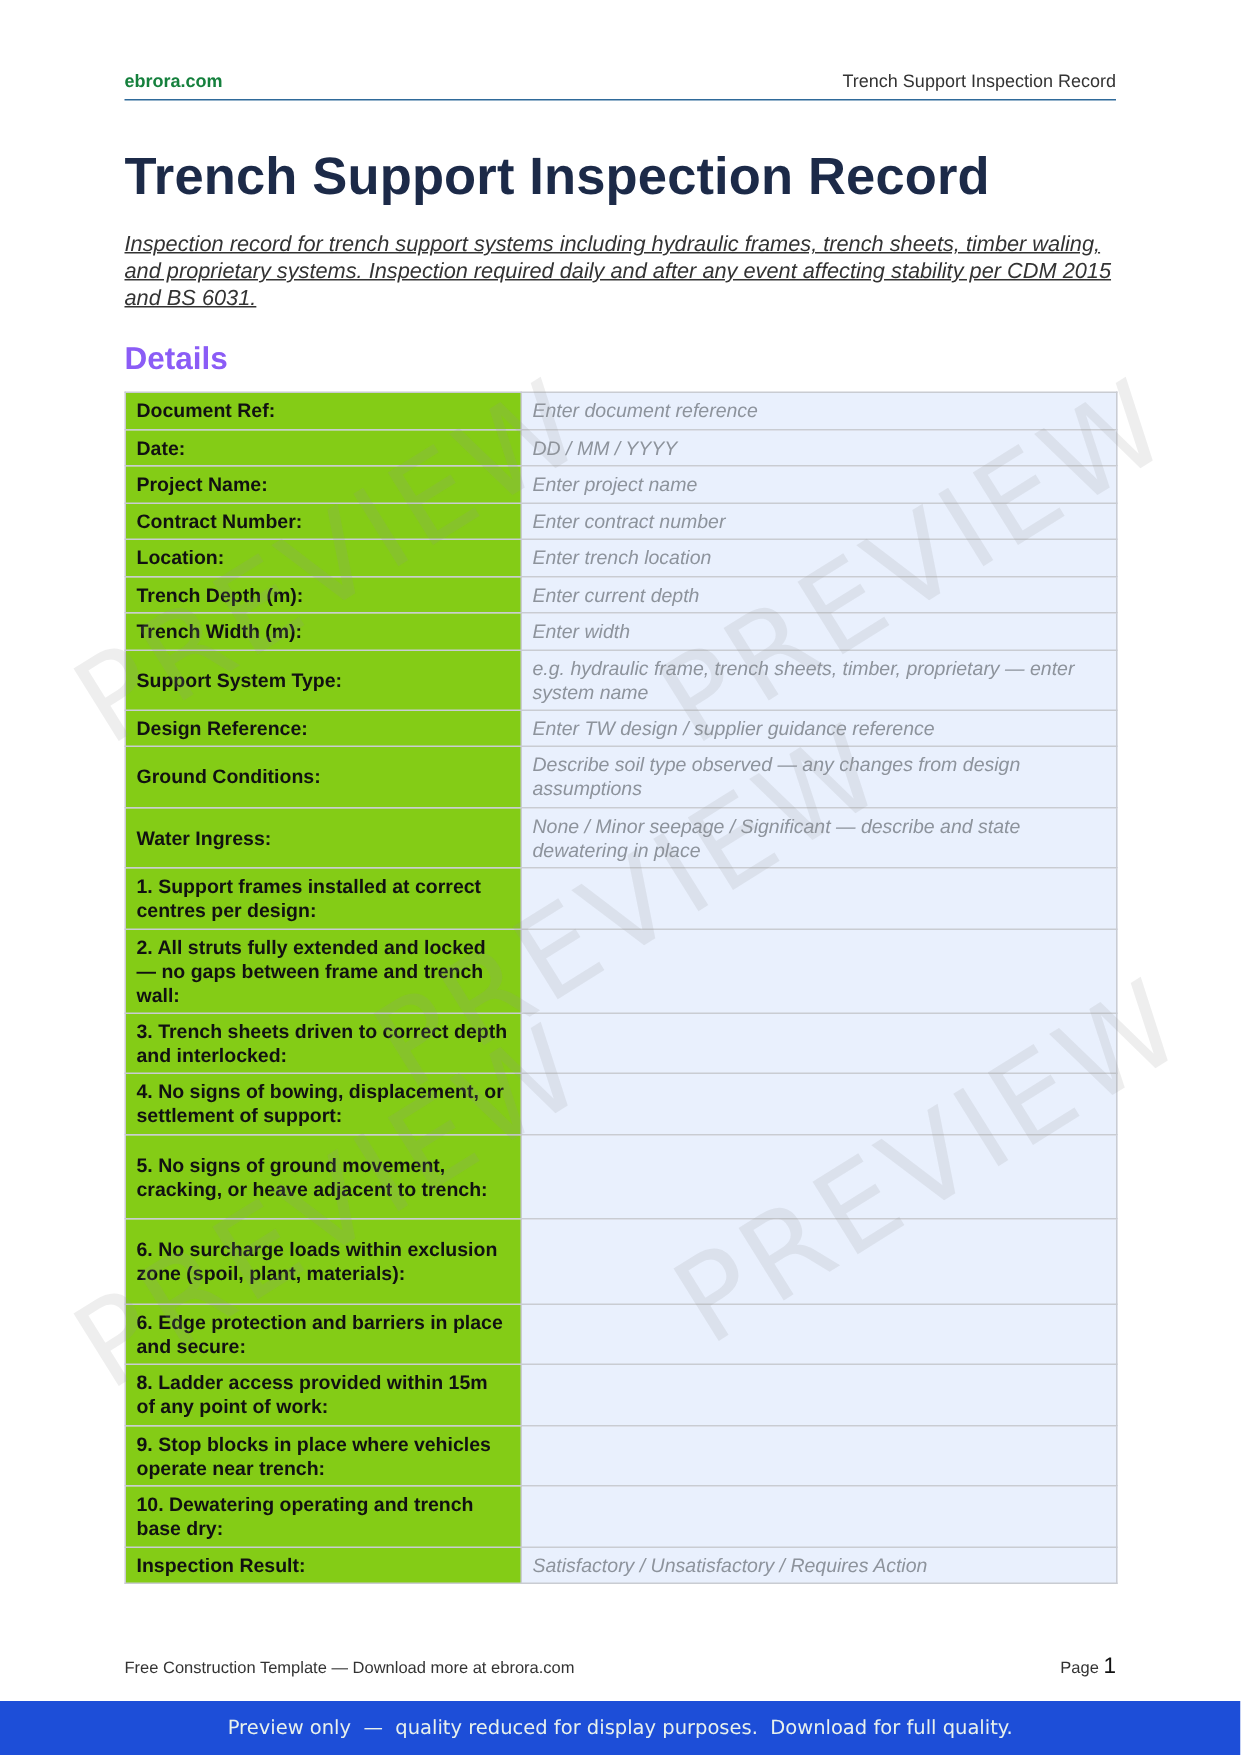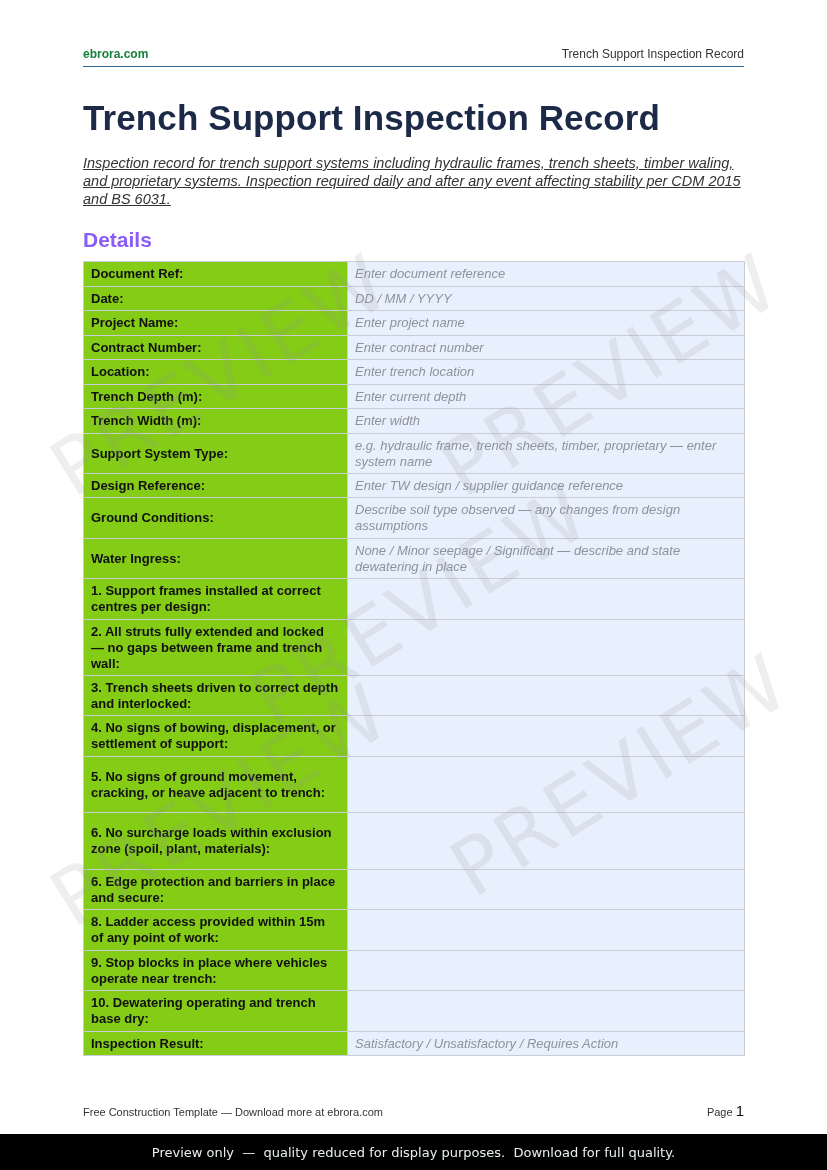--- a/index.html
+++ b/index.html
@@ -47,21 +47,21 @@
     .page-footer {
       position: absolute; left: 83px; top: 1102px; width: 661px;
       display: flex; justify-content: space-between; align-items: baseline;
       font-size: 11px; color: #333; text-align: center;
     }
     .page-footer .page-num { font-size: 11px; }
     .page-footer .page-num b { font-size: 15px; font-weight: normal; color: #111; }
 
     .preview-banner {
       position: absolute; left: 0; top: 1134px; width: 827px; height: 36px;
-      background: #000000; color: #e8f1ec;
+      background: #1d4ed8; color: #e8f1ec;
       display: flex; align-items: center; justify-content: center;
       font-family: "DejaVu Sans", sans-serif; font-size: 13px; white-space: pre;
     }
   </style>
 </head>
 <body>
 
 <div class="running-header">
   <span class="site">ebrora.com</span>
   <span class="doc">Trench Support Inspection Record</span>

